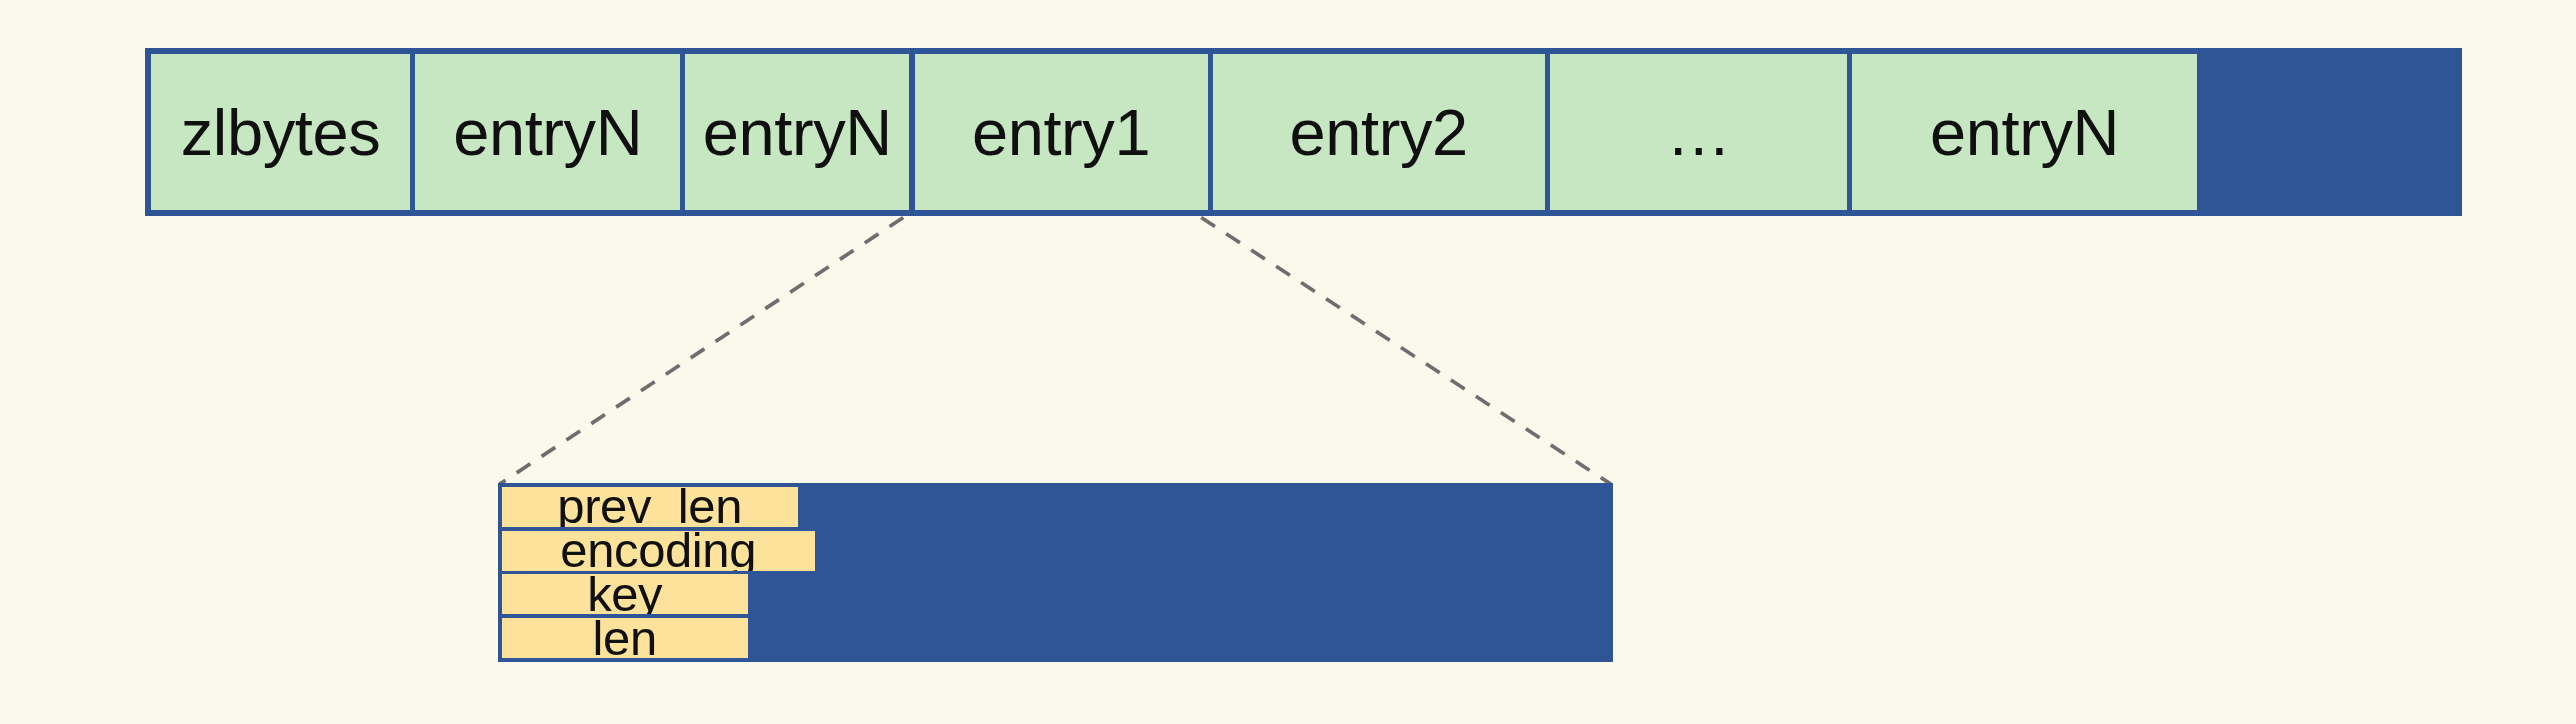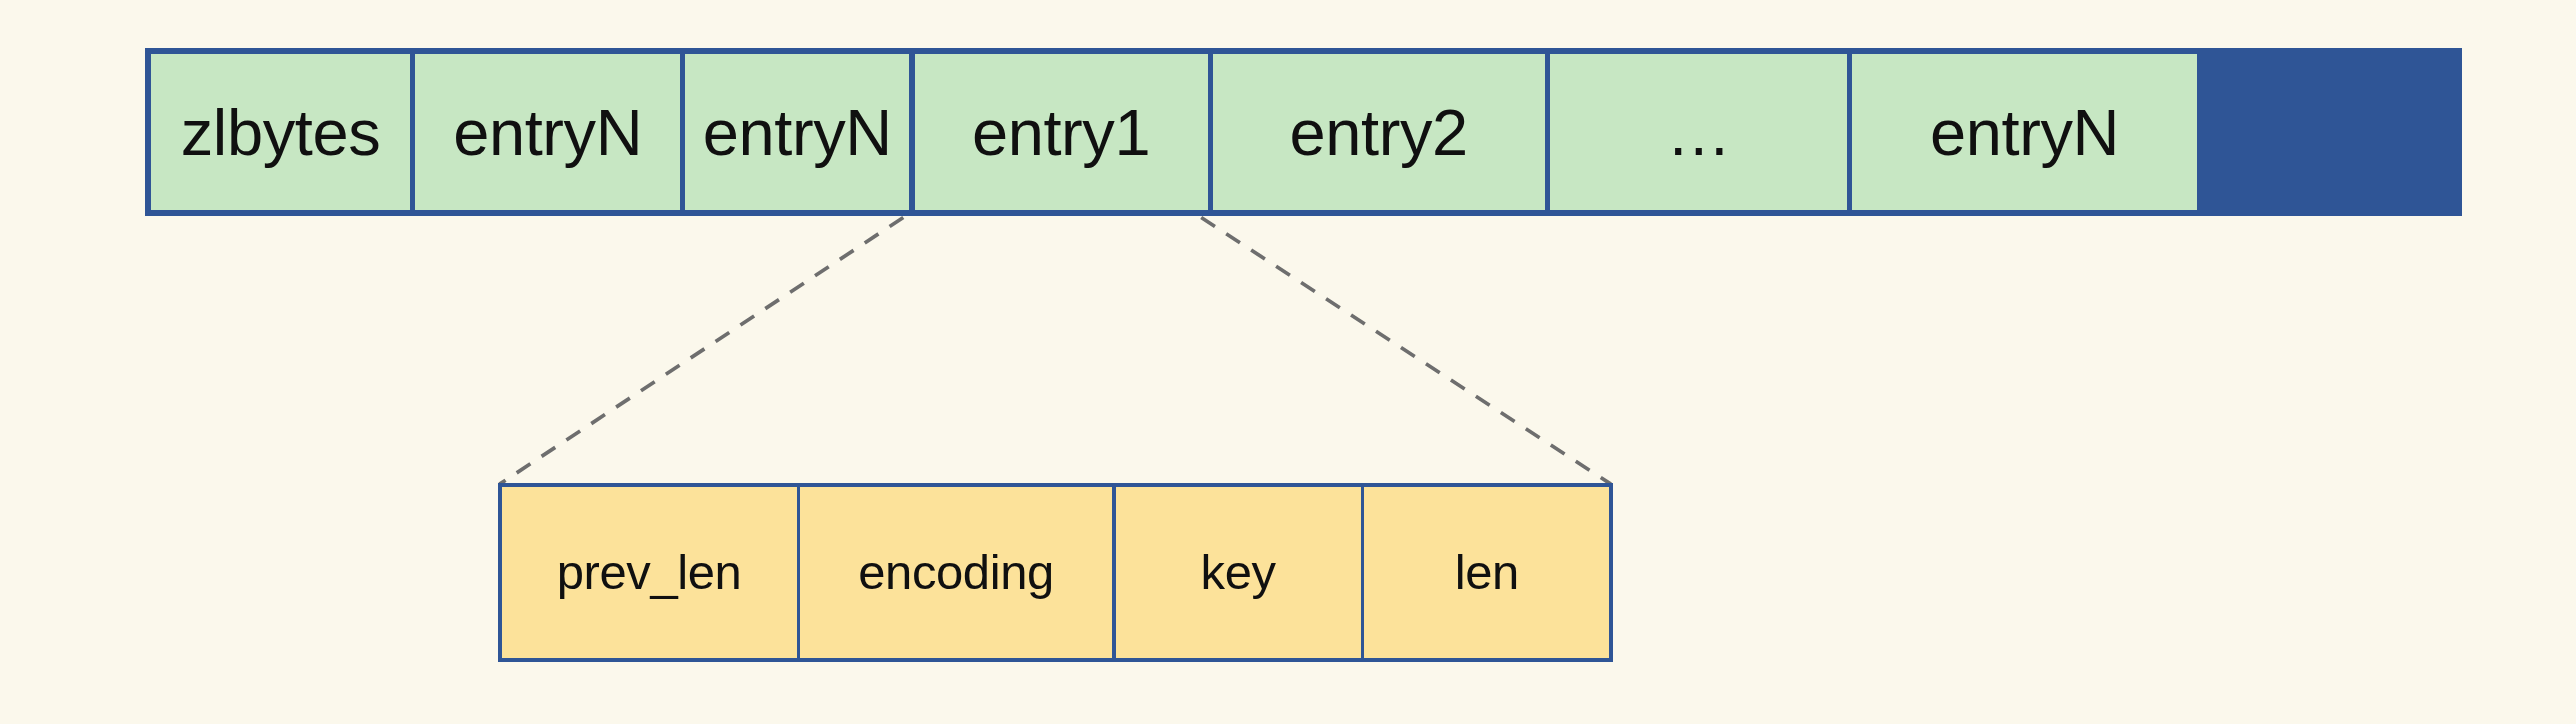--- a/index.html
+++ b/index.html
@@ -67,20 +67,21 @@
   }
 
   
   #entry-row {
     left: 498px;
     top: 483px;
     width: 1115px;
     height: 179px;
     padding: 3.7px;
     gap: 3.7px;
+    flex-direction: column;
   }
   #entry-row .struct-cell {
     background: #fce29a;
     font-size: 49px;
     line-height: 1;
     letter-spacing: -0.4px;
   }
 </style>
 </head>
 <body>

